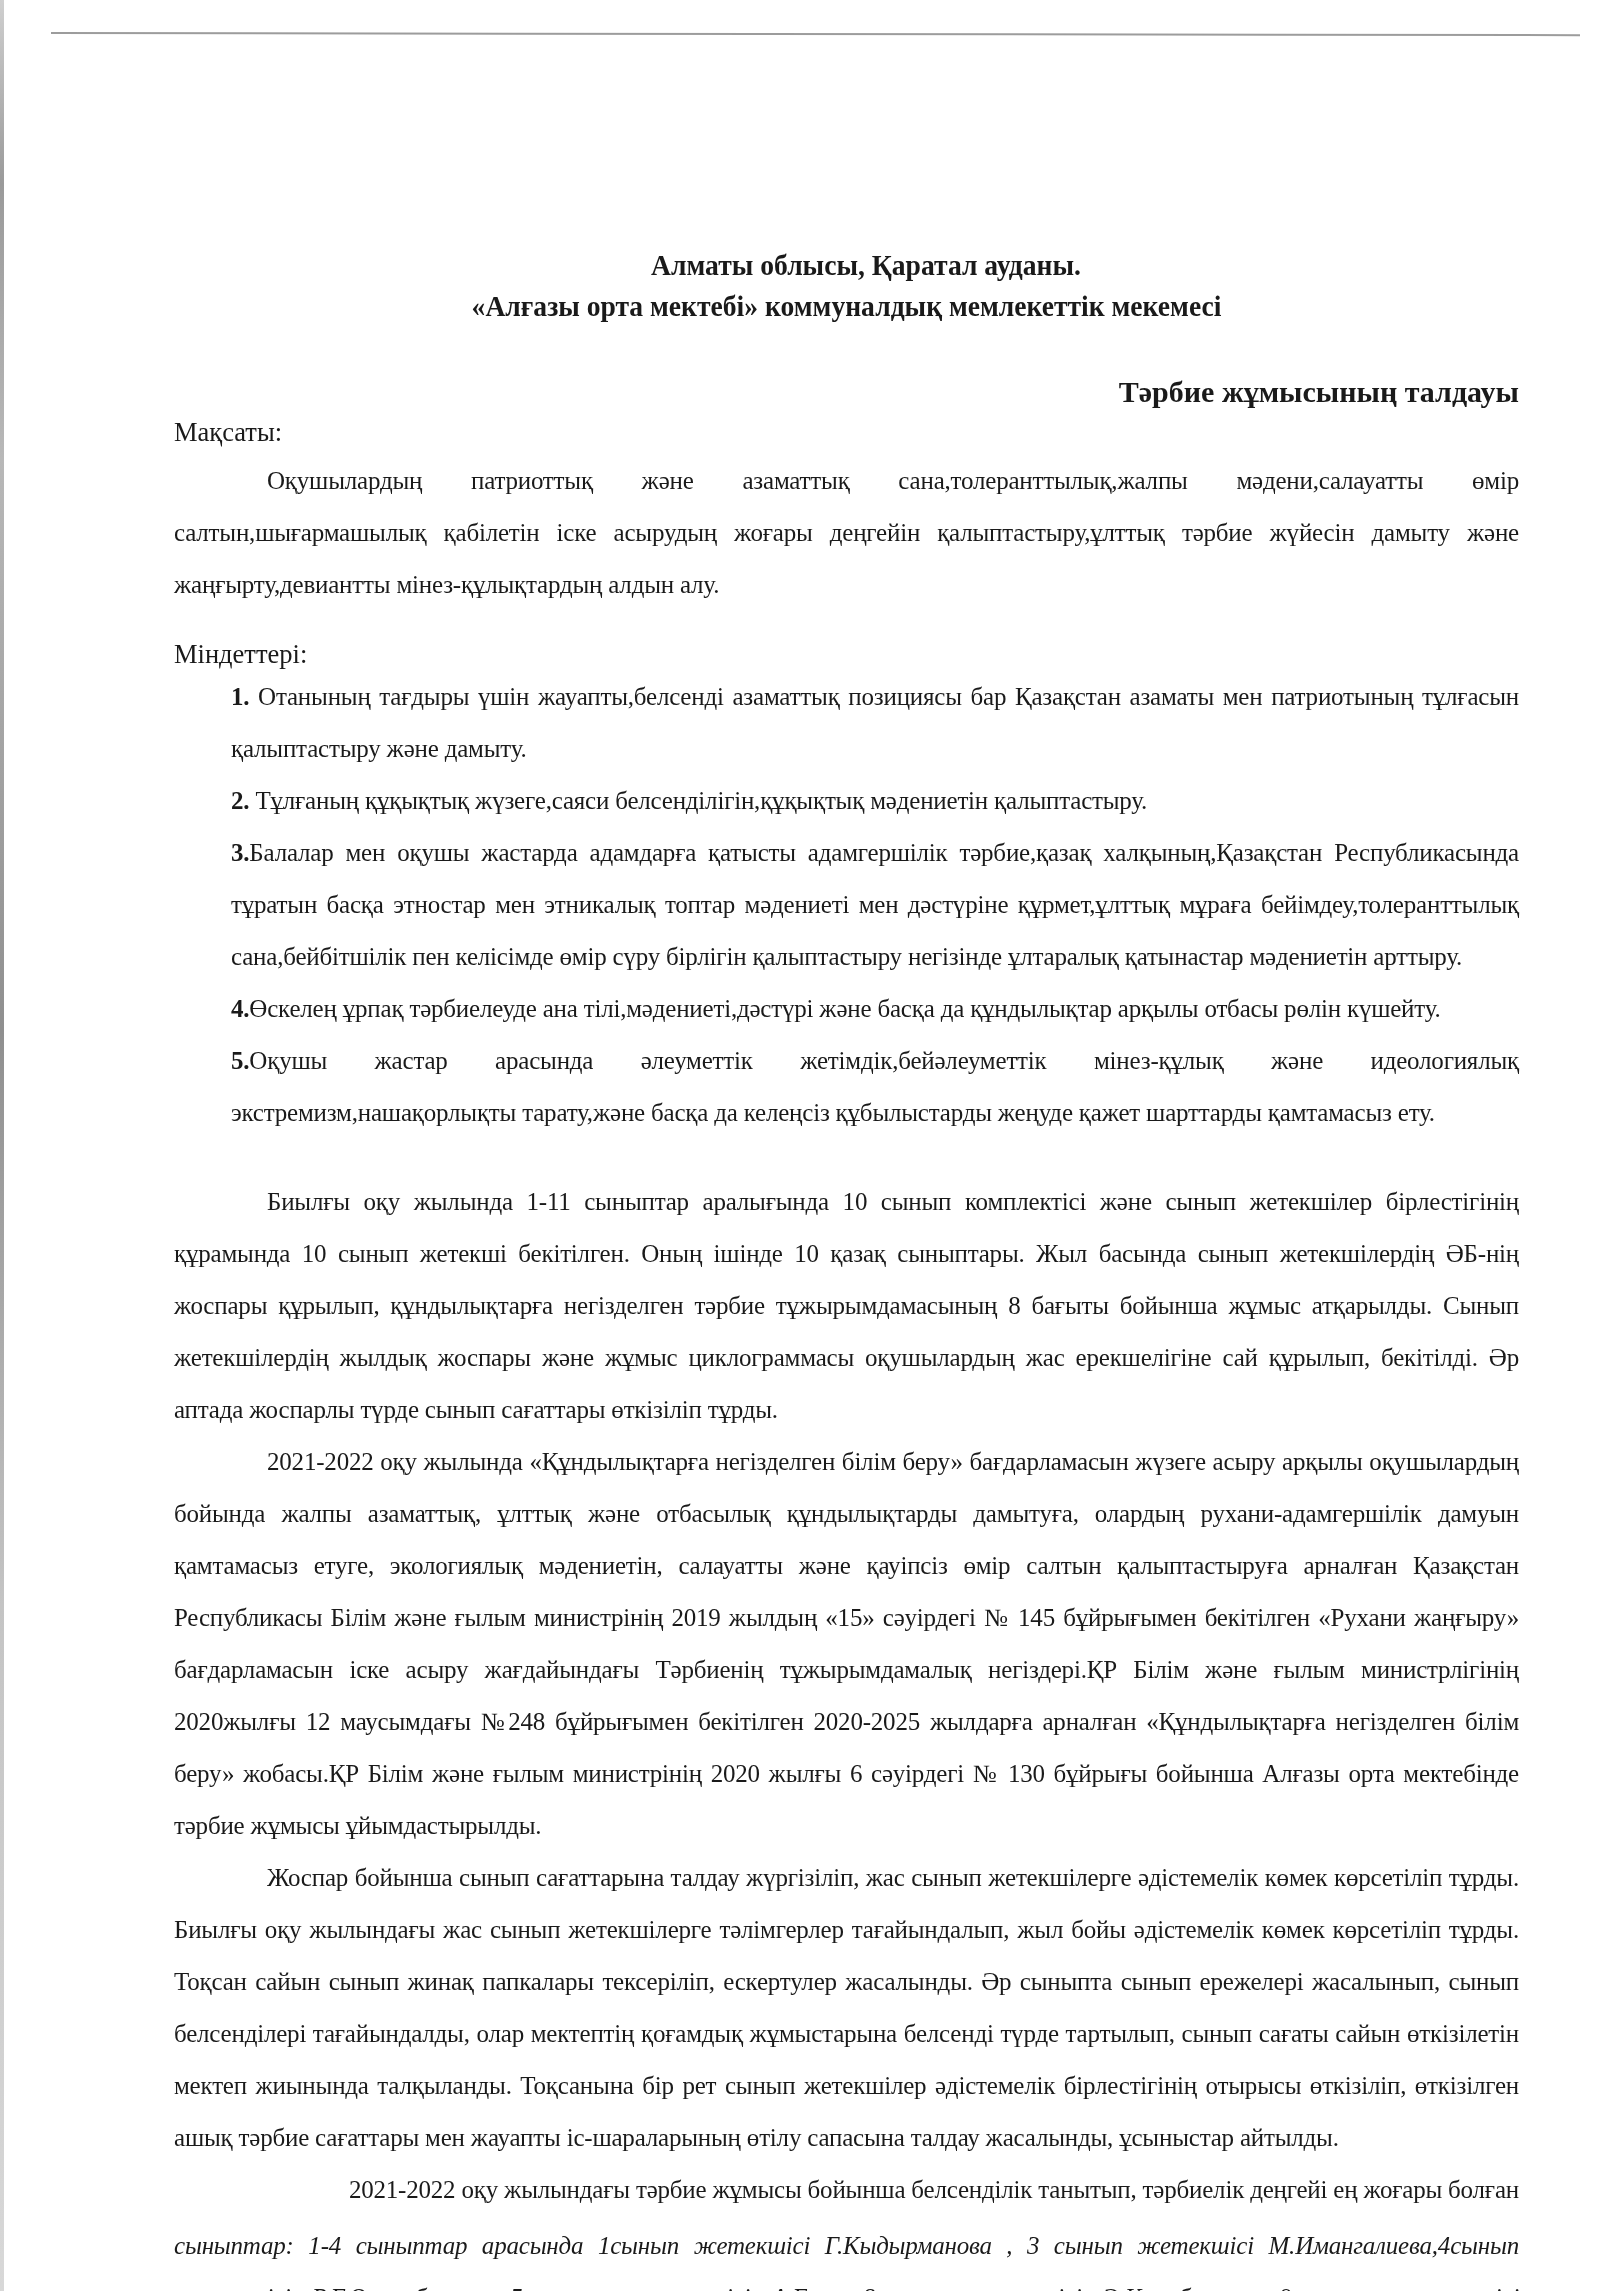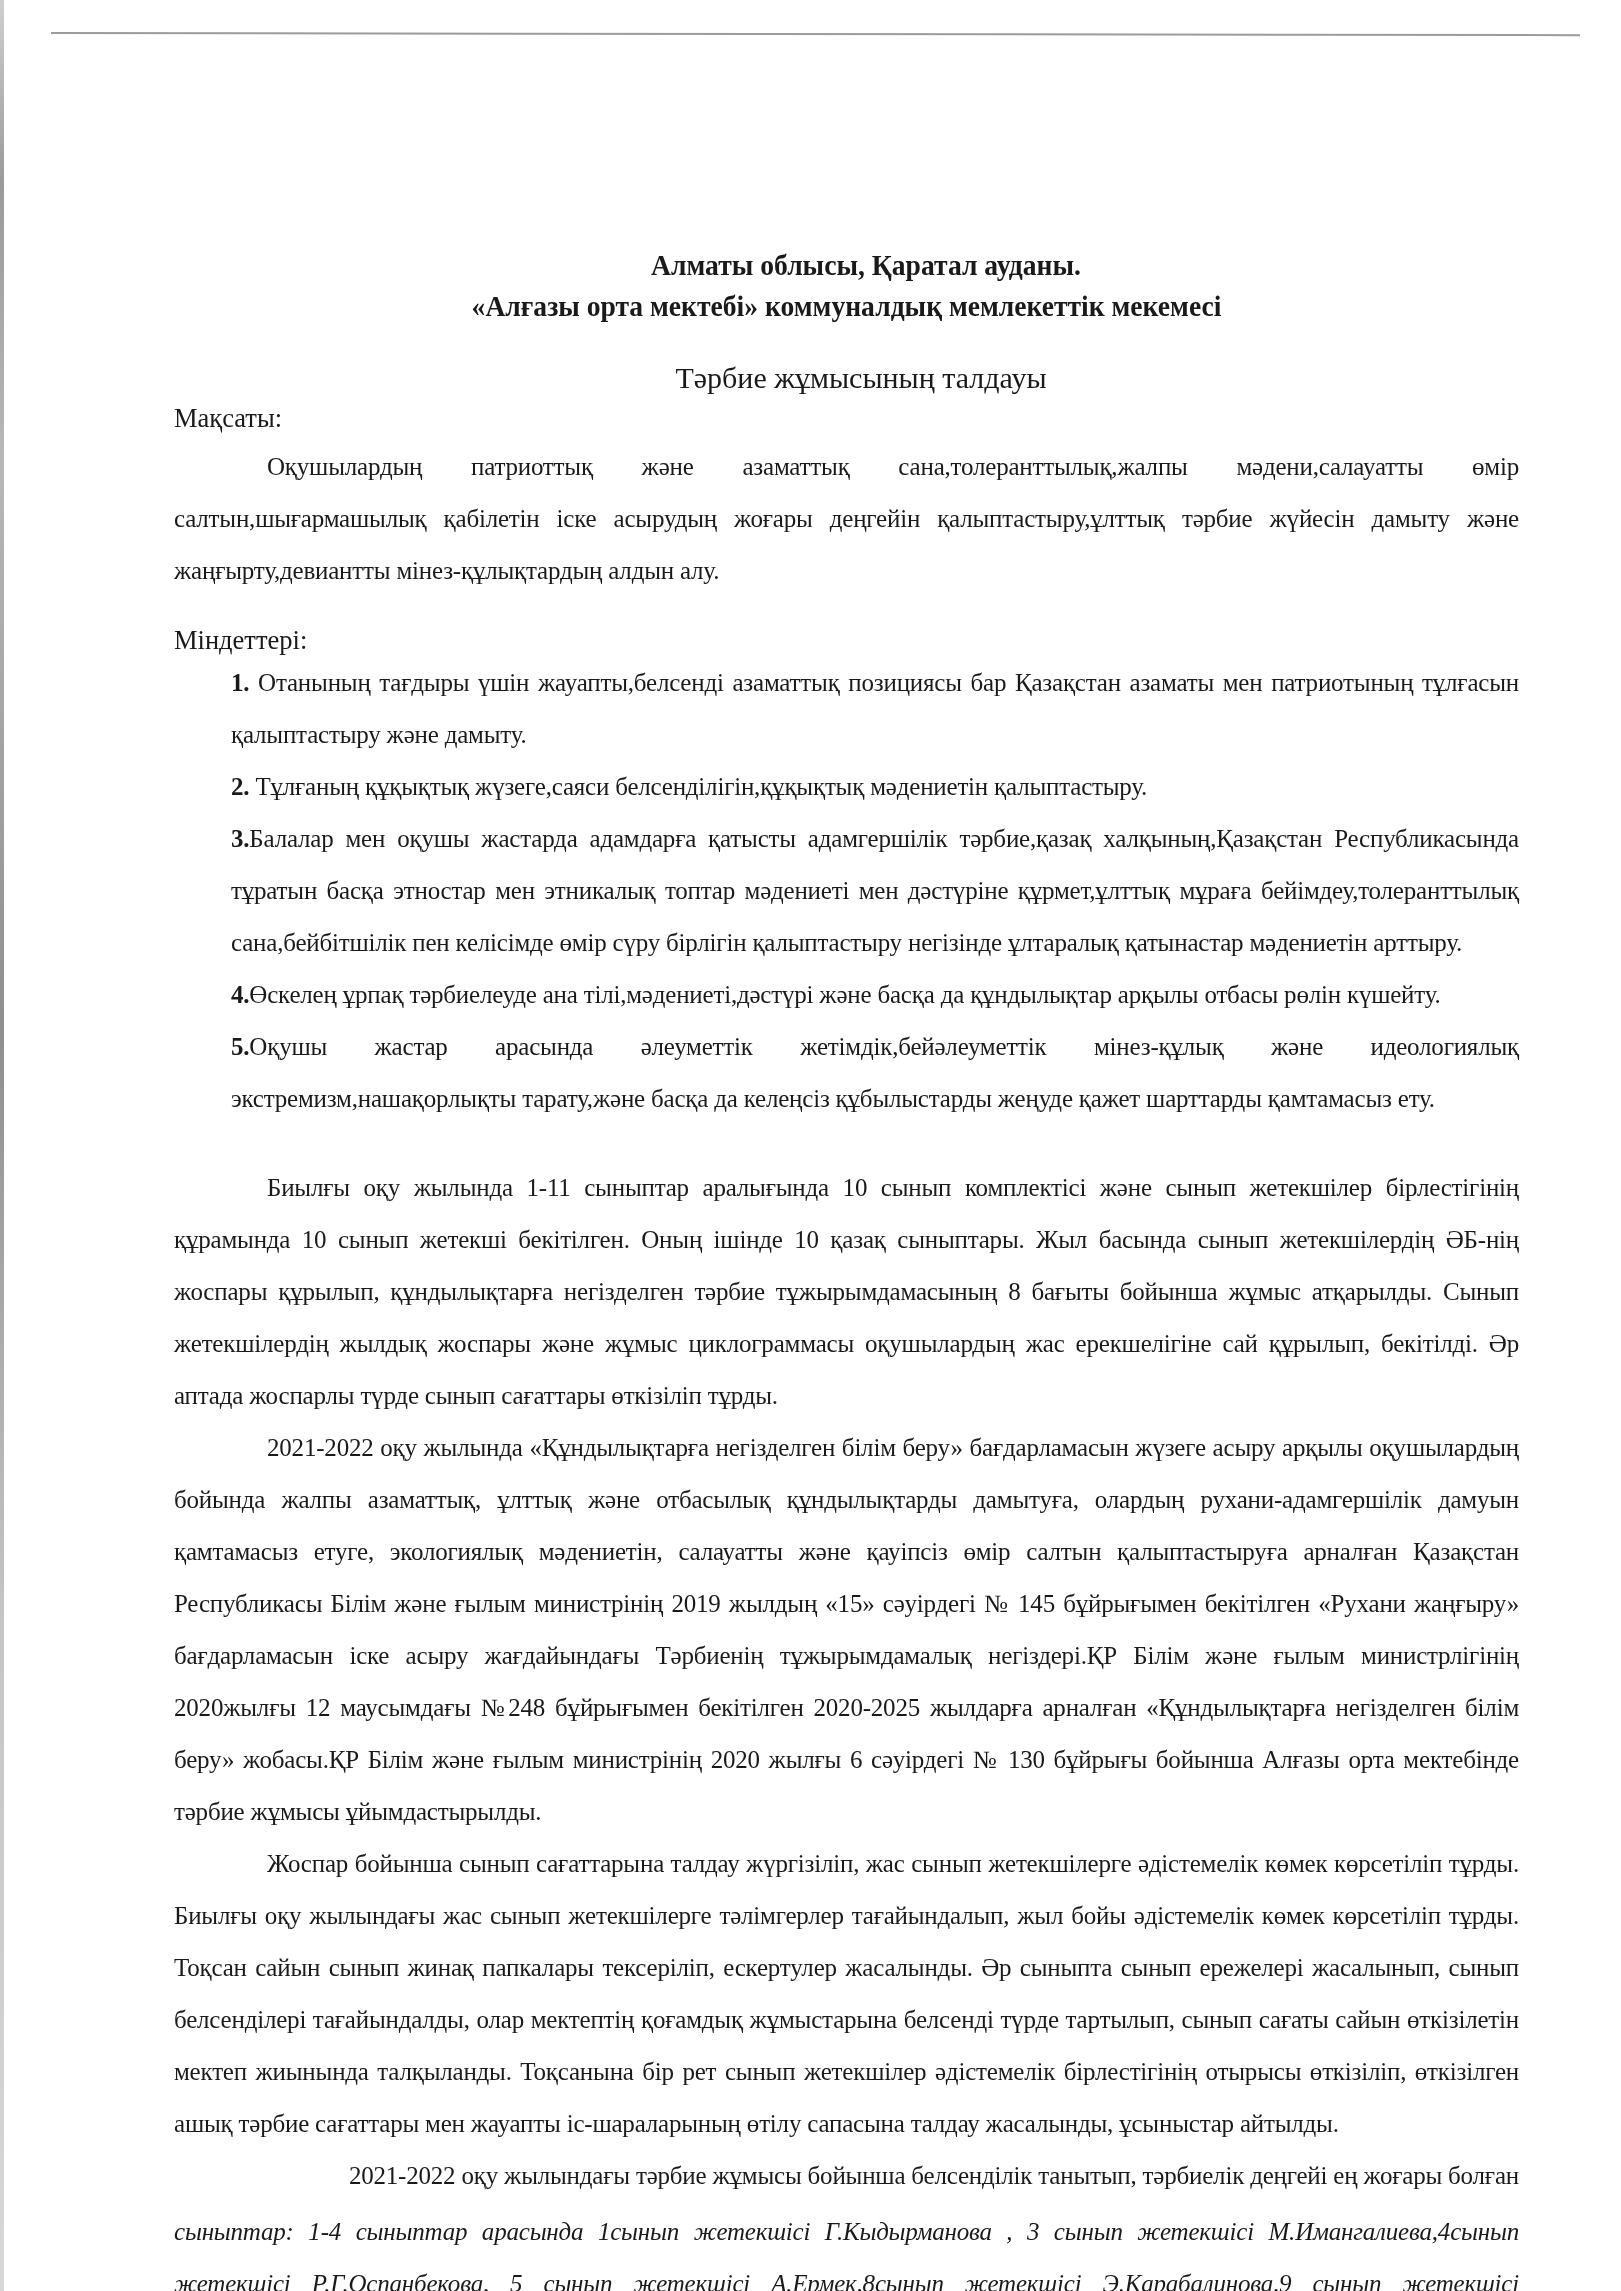--- a/index.html
+++ b/index.html
@@ -42,25 +42,25 @@
     .hdr {
       text-align: center;
       font-weight: bold;
       font-size: 30px;
       line-height: 41px;
       transform: scaleX(0.92);
       transform-origin: center;
     }
     .hdr.line1 { margin-left: 39px; }
     .doc-title {
-      text-align: center;
-      font-weight: normal;
+      text-align: right;
+      font-weight: bold;
       font-size: 30px;
       line-height: 41px;
-      margin-top: 31px;
+      margin-top: 45px;
       margin-left: 29px;
     }
     .section-label {
       font-weight: normal;
       font-size: 26.5px;
       line-height: 33px;
     }
     .section-label.goal { margin-top: 3.9px; }
     .section-label.tasks { margin-top: 27.4px; }
     p {

